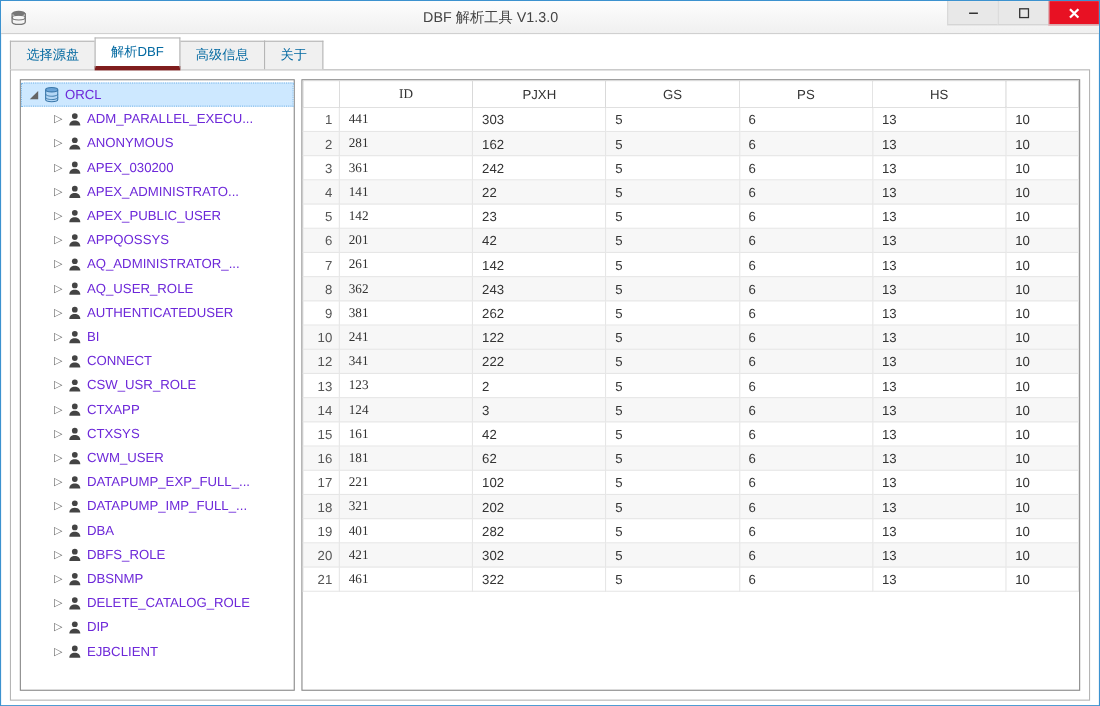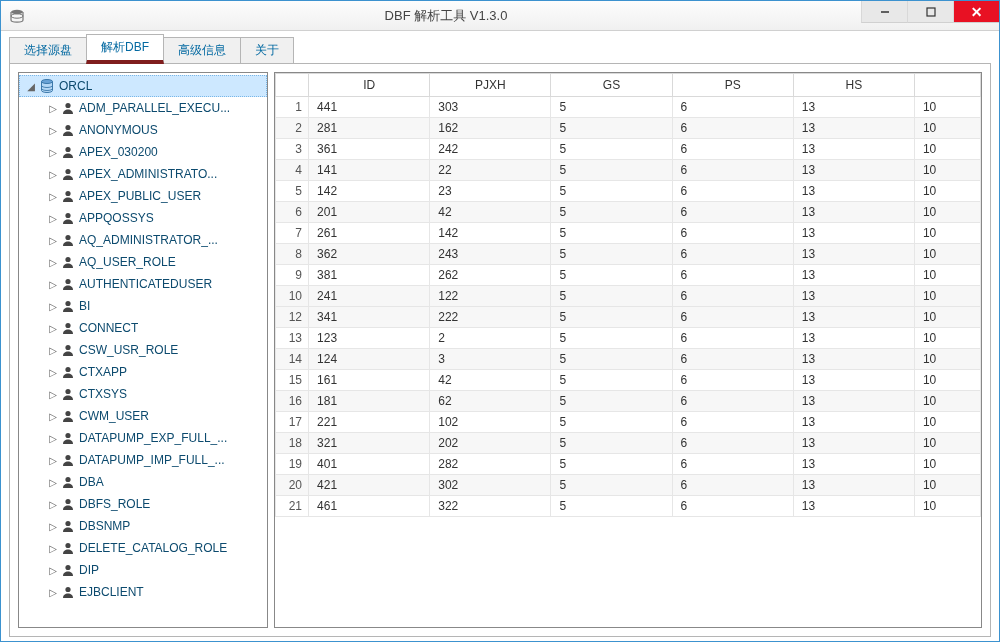--- a/index.html
+++ b/index.html
@@ -17,30 +17,30 @@
 .tab-body { flex: 1; border: 1px solid #b5b5b5; padding: 8px; display: flex; gap: 6px; overflow: hidden; }
 .tree-panel { width: 250px; border: 1px solid #888; display: flex; flex-direction: column; overflow: hidden; background: #fff; }
 .tree-scroll { flex: 1; overflow-y: scroll; overflow-x: hidden; }
 .tree-root { padding: 2px 0; }
 .tree-item { display: flex; align-items: center; height: 22px; padding-left: 6px; white-space: nowrap; font-size: 12px; cursor: default; }
 .tree-item.selected { background: #cde8ff; outline: 1px dotted #7ab7e8; outline-offset: -1px; }
 .tree-item .expander { width: 12px; text-align: center; color: #666; font-size: 10px; }
 .tree-item .db-icon { width: 16px; height: 16px; margin: 0 4px 0 2px; display: inline-flex; }
 .tree-item .user-icon { width: 14px; height: 14px; margin: 0 4px 0 2px; display: inline-flex; }
 .tree-item.child { padding-left: 28px; }
-.tree-item .label { overflow: hidden; text-overflow: ellipsis; color: #0c4a6e; }
+.tree-item .label { overflow: hidden; text-overflow: ellipsis; color: #6d28d9; }
 .grid-panel { flex: 1; border: 1px solid #888; display: flex; overflow: hidden; background: #fff; }
 .grid-scroll { flex: 1; overflow-y: scroll; overflow-x: scroll; }
 table.grid { border-collapse: collapse; width: 100%; font-size: 12px; }
 table.grid th { background: #fff; border: 1px solid #d9d9d9; padding: 4px 0; font-weight: normal; text-align: center; color: #333; position: sticky; top: 0; }
 table.grid td { border: 1px solid #e6e6e6; padding: 3px 8px; color: #333; }
 table.grid tr.even td { background: #f7f7f7; }
 table.grid th.rownum, table.grid td.rownum { width: 30px; text-align: right; background: #fff; color: #555; padding-right: 6px; }
 table.grid tr.even td.rownum { background: #f7f7f7; }
-.col-id { width: 110px; }
+.col-id { width: 110px; font-family: Liberation Serif, serif; }
 .col-pjxh { width: 110px; }
 .col-gs { width: 110px; }
 .col-ps { width: 110px; }
 .col-hs { width: 110px; }
 .col-last { width: 60px; }
 ::-webkit-scrollbar { width: 17px; height: 17px; }
 ::-webkit-scrollbar-track { background: #f0f0f0; }
 ::-webkit-scrollbar-thumb { background: #c4c4c4; border: 1px solid #f0f0f0; }
 ::-webkit-scrollbar-button { background: #f0f0f0; height: 17px; width: 17px; border: 1px solid #d8d8d8; }
 </style>

